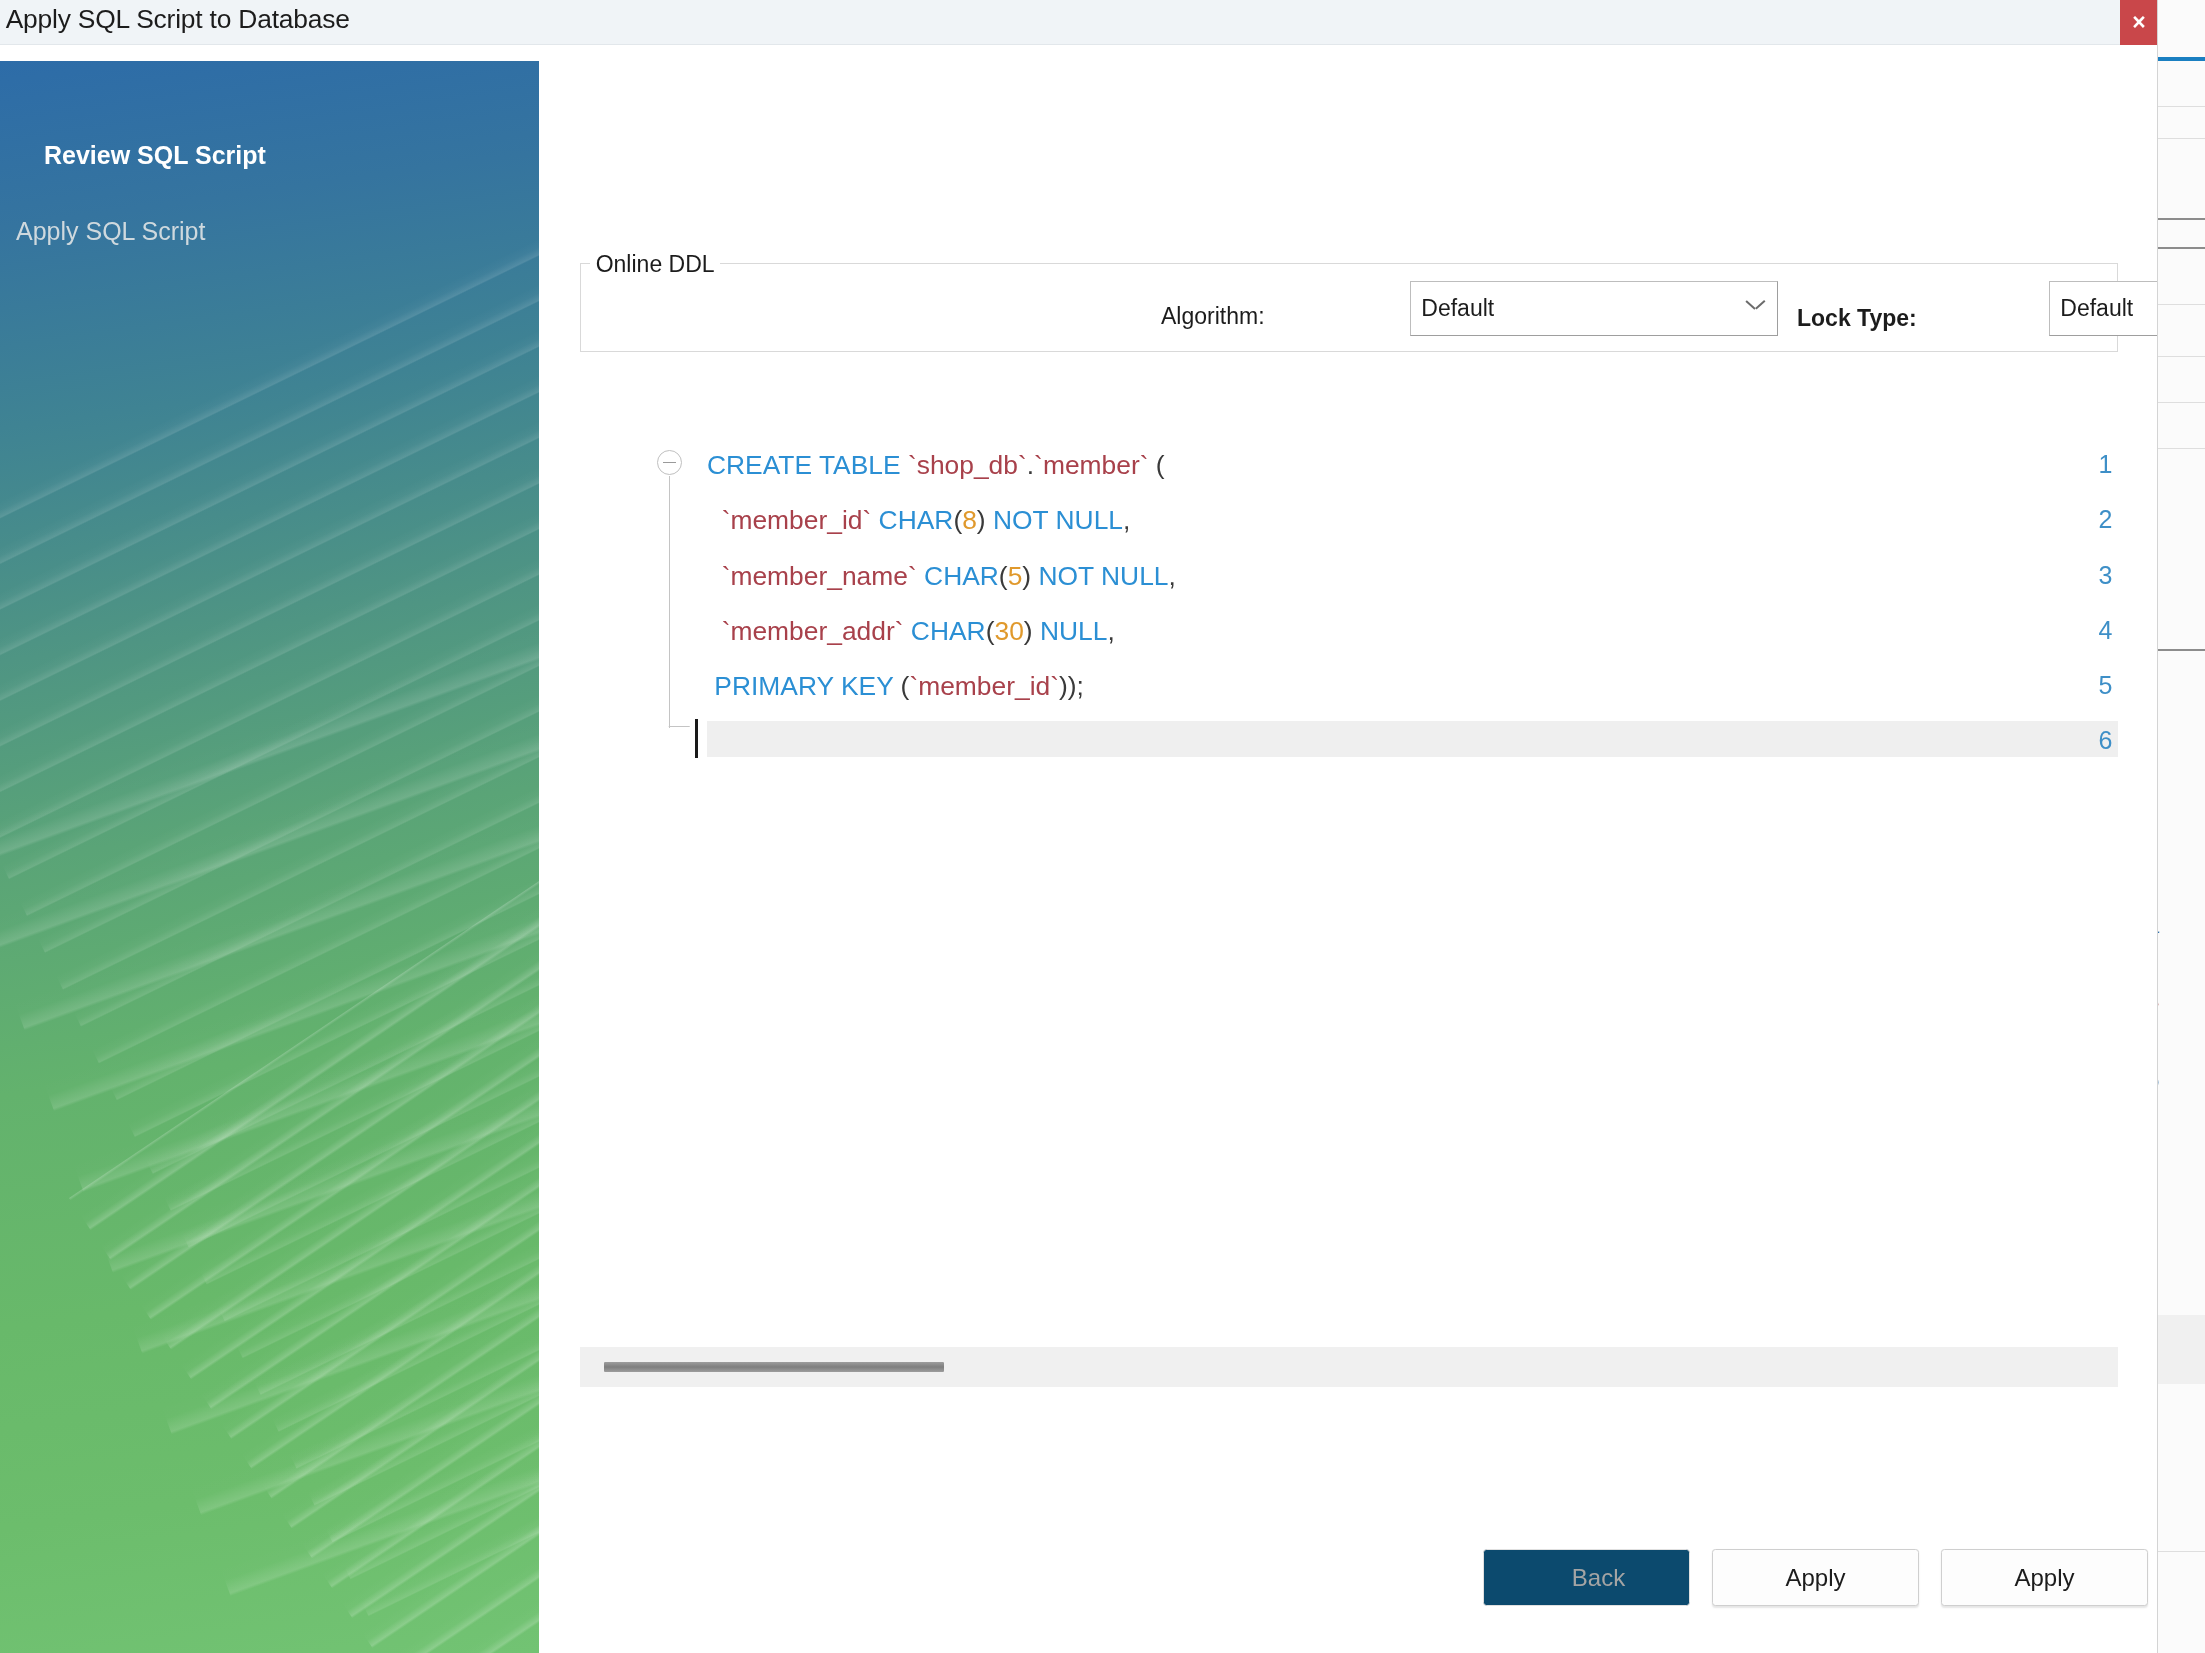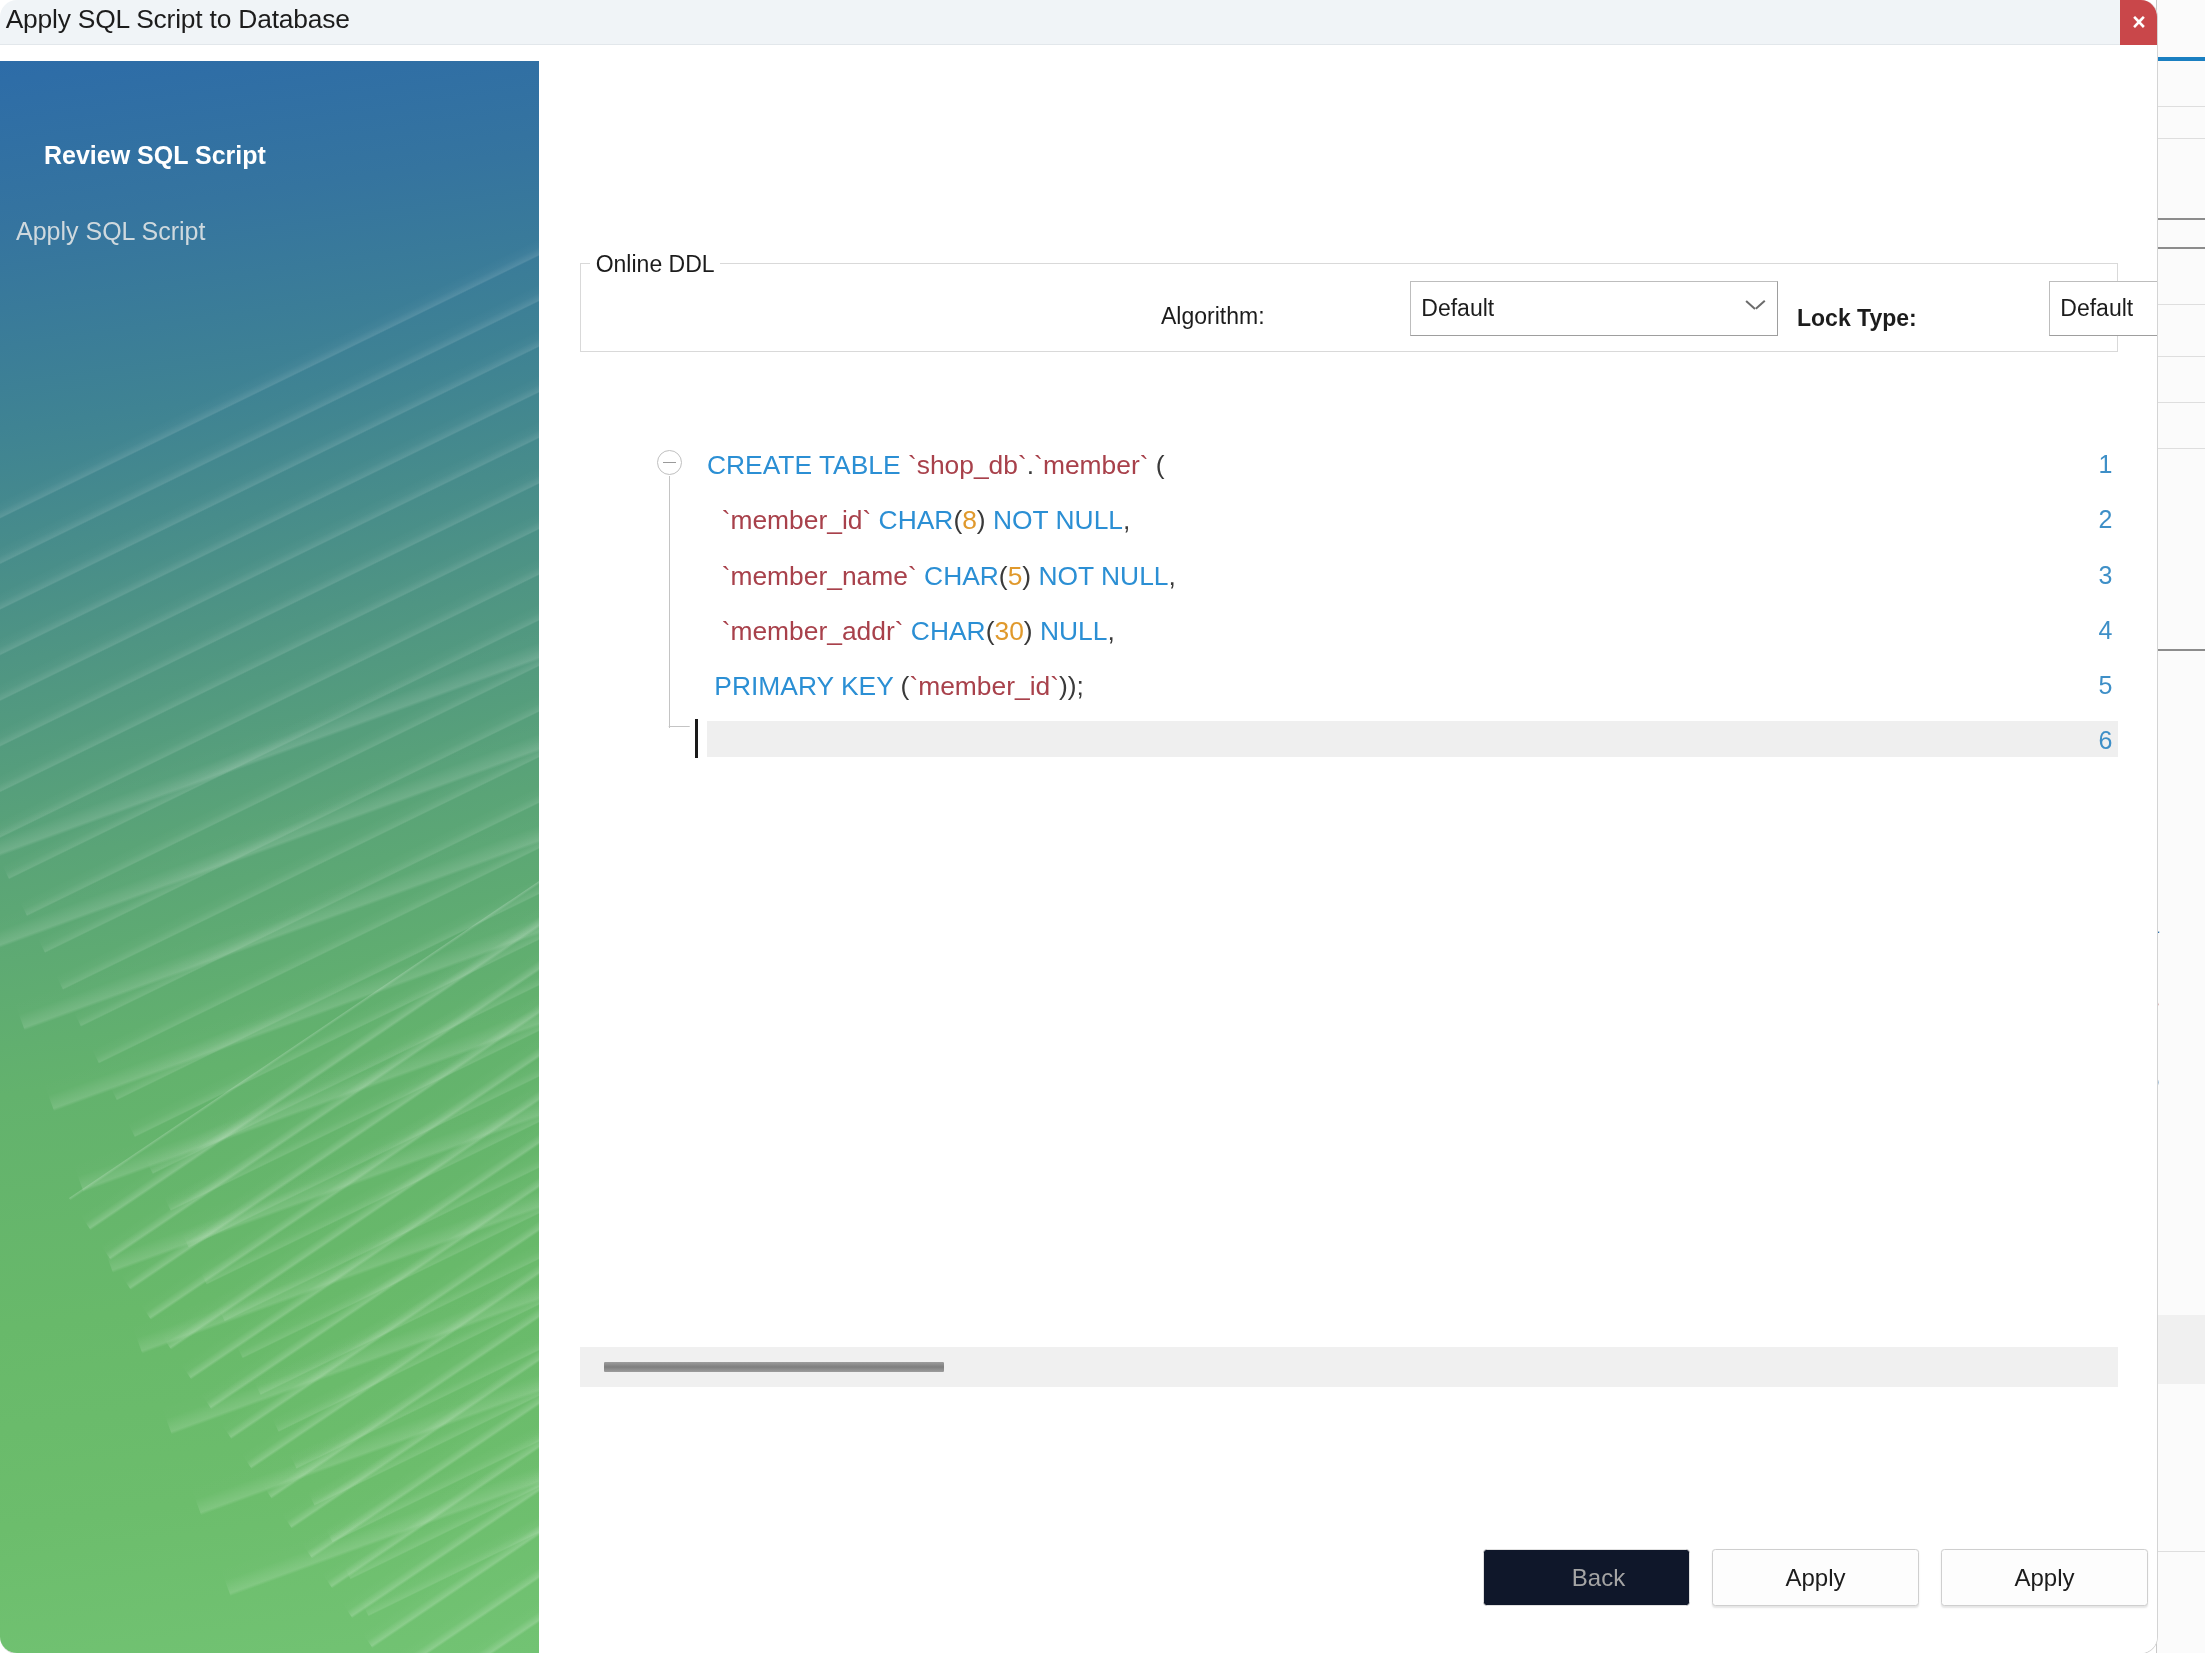--- a/index.html
+++ b/index.html
@@ -65,21 +65,20 @@
   #dialog {
     position: absolute;
     left: 0; top: 0;
     width: 2158px;
     height: 1654px;
     background: #ffffff;
     box-sizing: border-box;
     border-right: 1.1px solid #d4d4d4;
     border-bottom: 1.1px solid #d4d4d4;
     overflow: hidden;
-    border-radius: 17px;
   }
 
   
   #titlebar {
     position: absolute;
     left: 0; top: 0;
     width: 2158px;
     height: 45px;
     background: #f0f4f7;
     border-bottom: 0.6px solid #e2e7eb;
@@ -444,21 +443,21 @@
     font-size: 24px;
     color: #1c1c1c;
     text-align: center;
     line-height: 55px;
     white-space: nowrap;
     cursor: pointer;
     box-shadow: 0 1.1px 1.7px rgba(0,0,0,0.10);
   }
   .btn.disabled {
     color: #a4a4a4;
-    background: #0f172a;
+    background: #0c4a6e;
     border-color: #e0e0e0;
     box-shadow: none;
     cursor: default;
     padding-left: 24px;
   }
   #btn-back   { left: 1483px; top: 1549px; width: 207px; }
   #btn-apply  { left: 1712px; top: 1549px; width: 207px; }
   #btn-cancel { left: 1941px; top: 1549px; width: 207px; }
 </style>
 </head>

